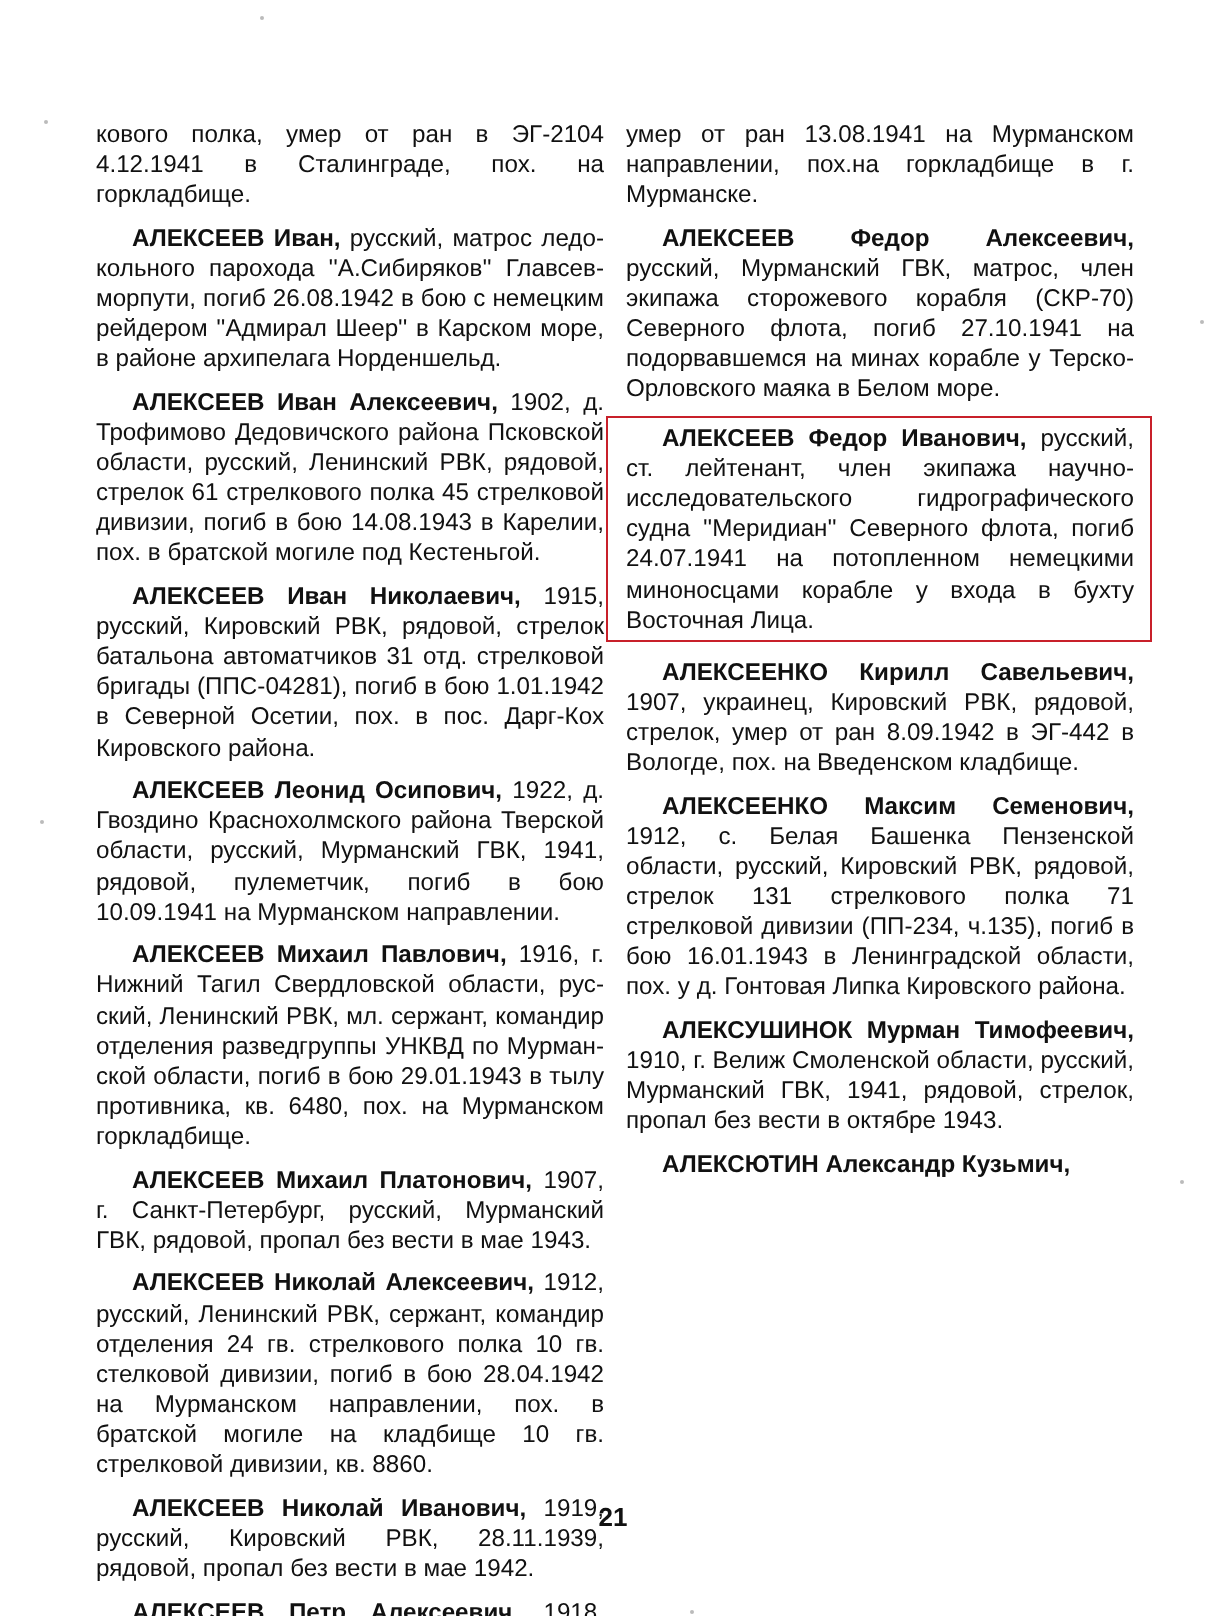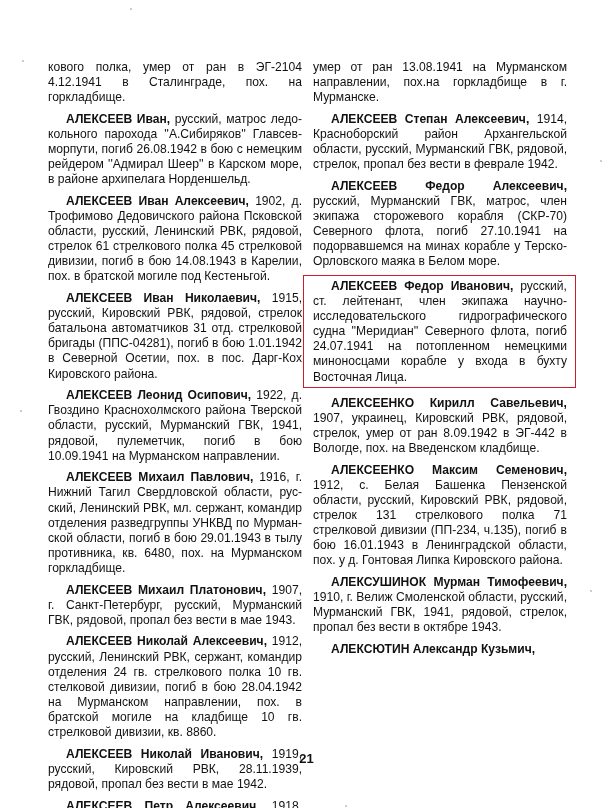--- a/index.html
+++ b/index.html
@@ -60,21 +60,20 @@
     <p class="entry"><span class="nm">АЛЕКСЕЕВ Михаил Павлович,</span><span> 1916, г. Нижний Тагил Свердловской области, рус­ский, Ленинский РВК, мл. сержант, командир отделения разведгруппы УНКВД по Мурман­ской области, погиб в бою 29.01.1943 в тылу противника, кв. 6480, пох. на Мурманском гор­кладбище.</span></p>
     <p class="entry"><span class="nm">АЛЕКСЕЕВ Михаил Платонович,</span><span> 1907, г. Санкт-Петербург, русский, Мурманский ГВК, рядовой, пропал без вести в мае 1943.</span></p>
     <p class="entry"><span class="nm">АЛЕКСЕЕВ Николай Алексеевич,</span><span> 1912, русский, Ленинский РВК, сержант, командир отделения 24 гв. стрелкового полка 10 гв. стелковой дивизии, погиб в бою 28.04.1942 на Мурманском направлении, пох. в братской могиле на кладбище 10 гв. стрелковой диви­зии, кв. 8860.</span></p>
     <p class="entry"><span class="nm">АЛЕКСЕЕВ Николай Иванович,</span><span> 1919, рус­ский, Кировский РВК, 28.11.1939, рядовой, пропал без вести в мае 1942.</span></p>
     <p class="entry"><span class="nm">АЛЕКСЕЕВ Петр Алексеевич,</span><span> 1918, Торо­пецкий район Тверской области, русский, Му­рманский ГВК, рядовой, водитель танка, про­пал без вести в апреле 1942.</span></p>
 
   </div>
 
   <div class="col right">
     <p class="entry cont"><span class="nm"></span><span>умер от ран 13.08.1941 на Мурманском направ­лении, пох.на горкладбище в г. Мурманске.</span></p>
-    <p class="entry"><span class="nm">АЛЕКСЕЕВ Степан Алексеевич,</span><span> 1914, Красноборский район Архангельской области, русский, Мурманский ГВК, рядовой, стрелок, пропал без вести в феврале 1942.</span></p>
     <p class="entry"><span class="nm">АЛЕКСЕЕВ Федор Алексеевич,</span><span> русский, Мурманский ГВК, матрос, член экипажа сторожевого корабля (СКР-70) Северного флота, погиб 27.10.1941 на подорвавшемся на минах корабле у Терско-Орловского маяка в Белом море.</span></p>
     <p class="entry highlight" style="outline-color: rgb(200, 32, 42);"><span class="nm">АЛЕКСЕЕВ Федор Иванович,</span><span> русский, ст. лейтенант, член экипажа научно-исследова­тельского гидрографического судна ''Мериди­ан'' Северного флота, погиб 24.07.1941 на по­топленном немецкими миноносцами корабле у входа в бухту Восточная Лица.</span></p>
     <p class="entry"><span class="nm">АЛЕКСЕЕНКО Кирилл Савельевич,</span><span> 1907, украинец, Кировский РВК, рядовой, стрелок, умер от ран 8.09.1942 в ЭГ-442 в Вологде, пох. на Введенском кладбище.</span></p>
     <p class="entry"><span class="nm">АЛЕКСЕЕНКО Максим Семенович,</span><span> 1912, с. Белая Башенка Пензенской области, рус­ский, Кировский РВК, рядовой, стрелок 131 стрелкового полка 71 стрелковой дивизии (ПП-234, ч.135), погиб в бою 16.01.1943 в Ле­нинградской области, пох. у д. Гонтовая Липка Кировского района.</span></p>
     <p class="entry"><span class="nm">АЛЕКСУШИНОК Мурман Тимофеевич,</span><span> 1910, г. Велиж Смоленской области, русский, Мурманский ГВК, 1941, рядовой, стрелок, про­пал без вести в октябре 1943.</span></p>
     <p class="entry"><span class="nm">АЛЕКСЮТИН Александр Кузьмич,</span></p>
 
   </div>
 
   <div class="page-number">21</div>

